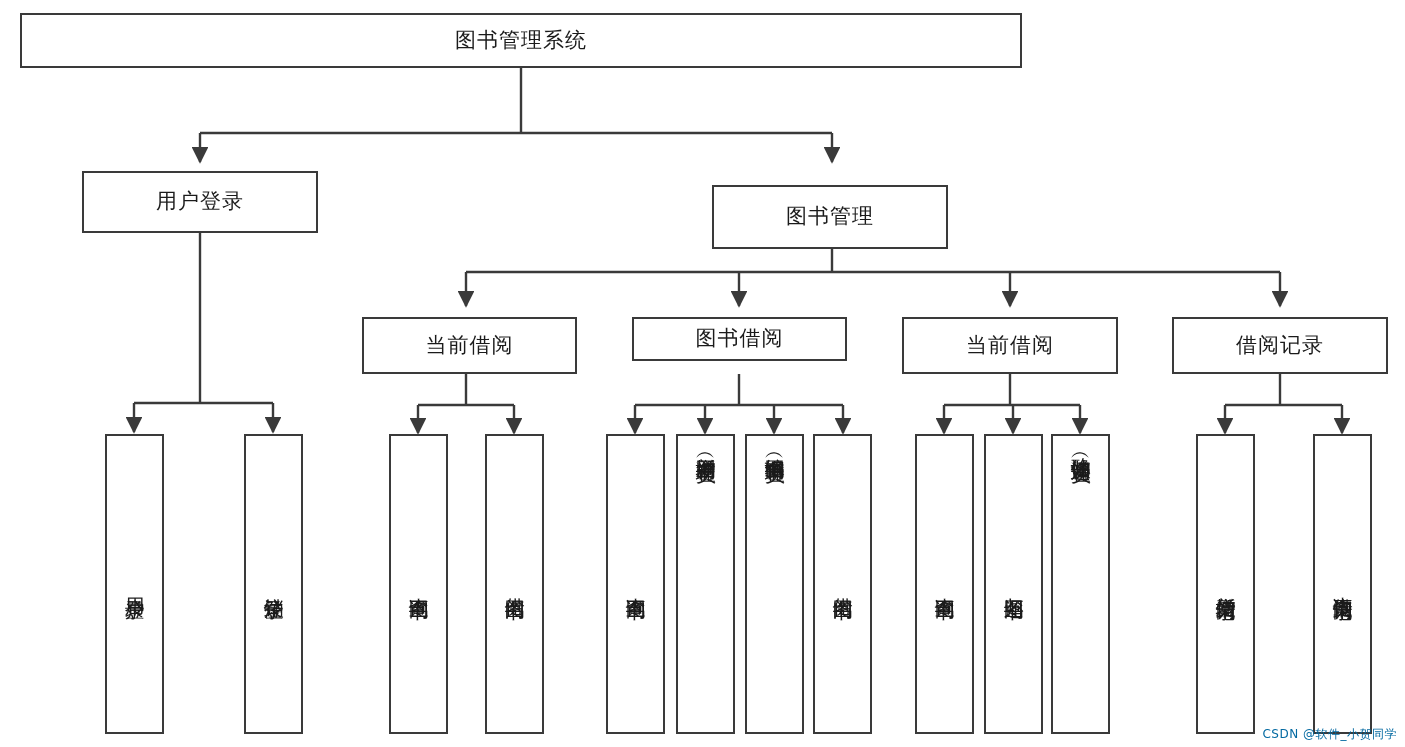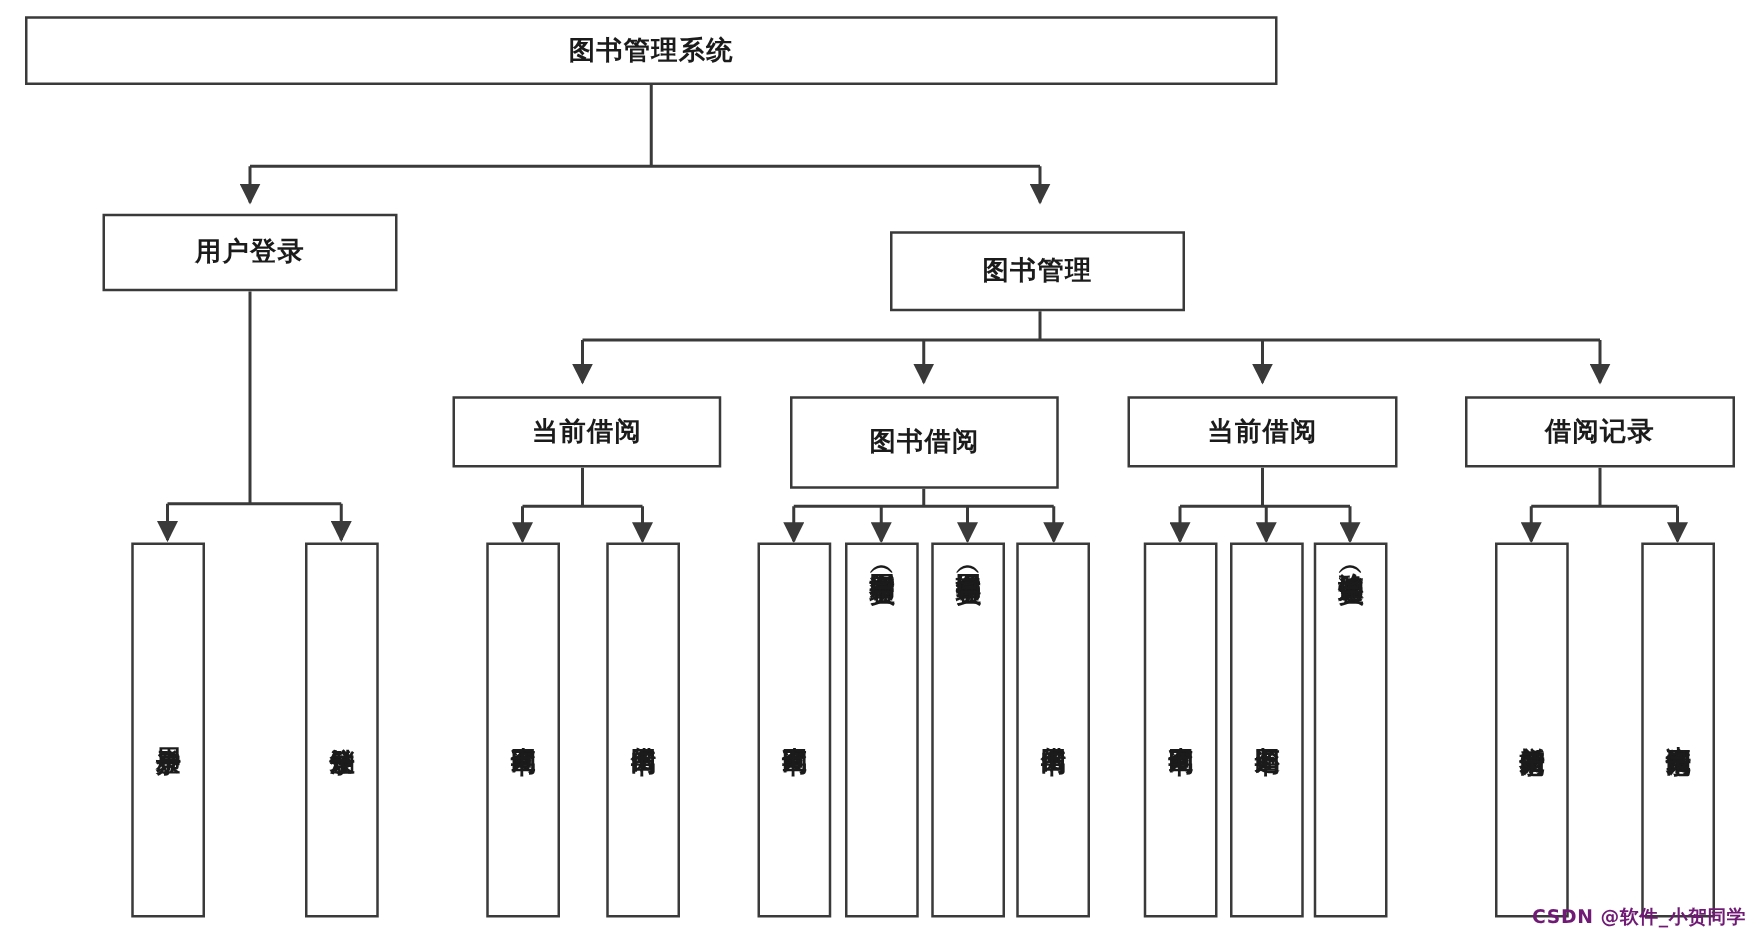--- a/index.html
+++ b/index.html
@@ -9,21 +9,20 @@
   }
   body {
     font-family: "DejaVu Sans", "Liberation Sans", sans-serif;
   }
   #canvas {
     position: relative;
     width: 1405px;
     height: 747px;
     background: #ffffff;
     overflow: hidden;
-    font-weight: bold;
   }
   svg#wires {
     position: absolute;
     left: 0;
     top: 0;
     width: 1405px;
     height: 747px;
     pointer-events: none;
   }
   .node {
@@ -57,22 +56,22 @@
     display: block;
   }
   .node.v.center {
     align-items: center;
     padding-top: 0;
   }
   #watermark {
     position: absolute;
     right: 8px;
     bottom: 4px;
-    font-size: 15px;
-    color: #701a75;
+    font-size: 12px;
+    color: #0369a1;
     letter-spacing: 0.5px;
     white-space: nowrap;
     user-select: none;
   }
 </style>
 </head>
 <body>
 
 <div id="canvas">
 
@@ -135,21 +134,21 @@
   </div>
 
   <div class="node h" style="left:712px; top:185px; width:236px; height:64px;">
     <span>图书管理</span>
   </div>
 
   <div class="node h" style="left:362px; top:317px; width:215px; height:57px;">
     <span>当前借阅</span>
   </div>
 
-  <div class="node h" style="left:632px; top:317px; width:215px; height:74px;">
+  <div class="node h" style="left:632px; top:317px; width:215px; height:44px;">
     <span>图书借阅</span>
   </div>
 
   <div class="node h" style="left:1172px; top:317px; width:216px; height:57px;">
     <span>借阅记录</span>
   </div>
 
   <div class="node h" style="left:902px; top:317px; width:216px; height:57px;">
     <span>当前借阅</span>
   </div>

